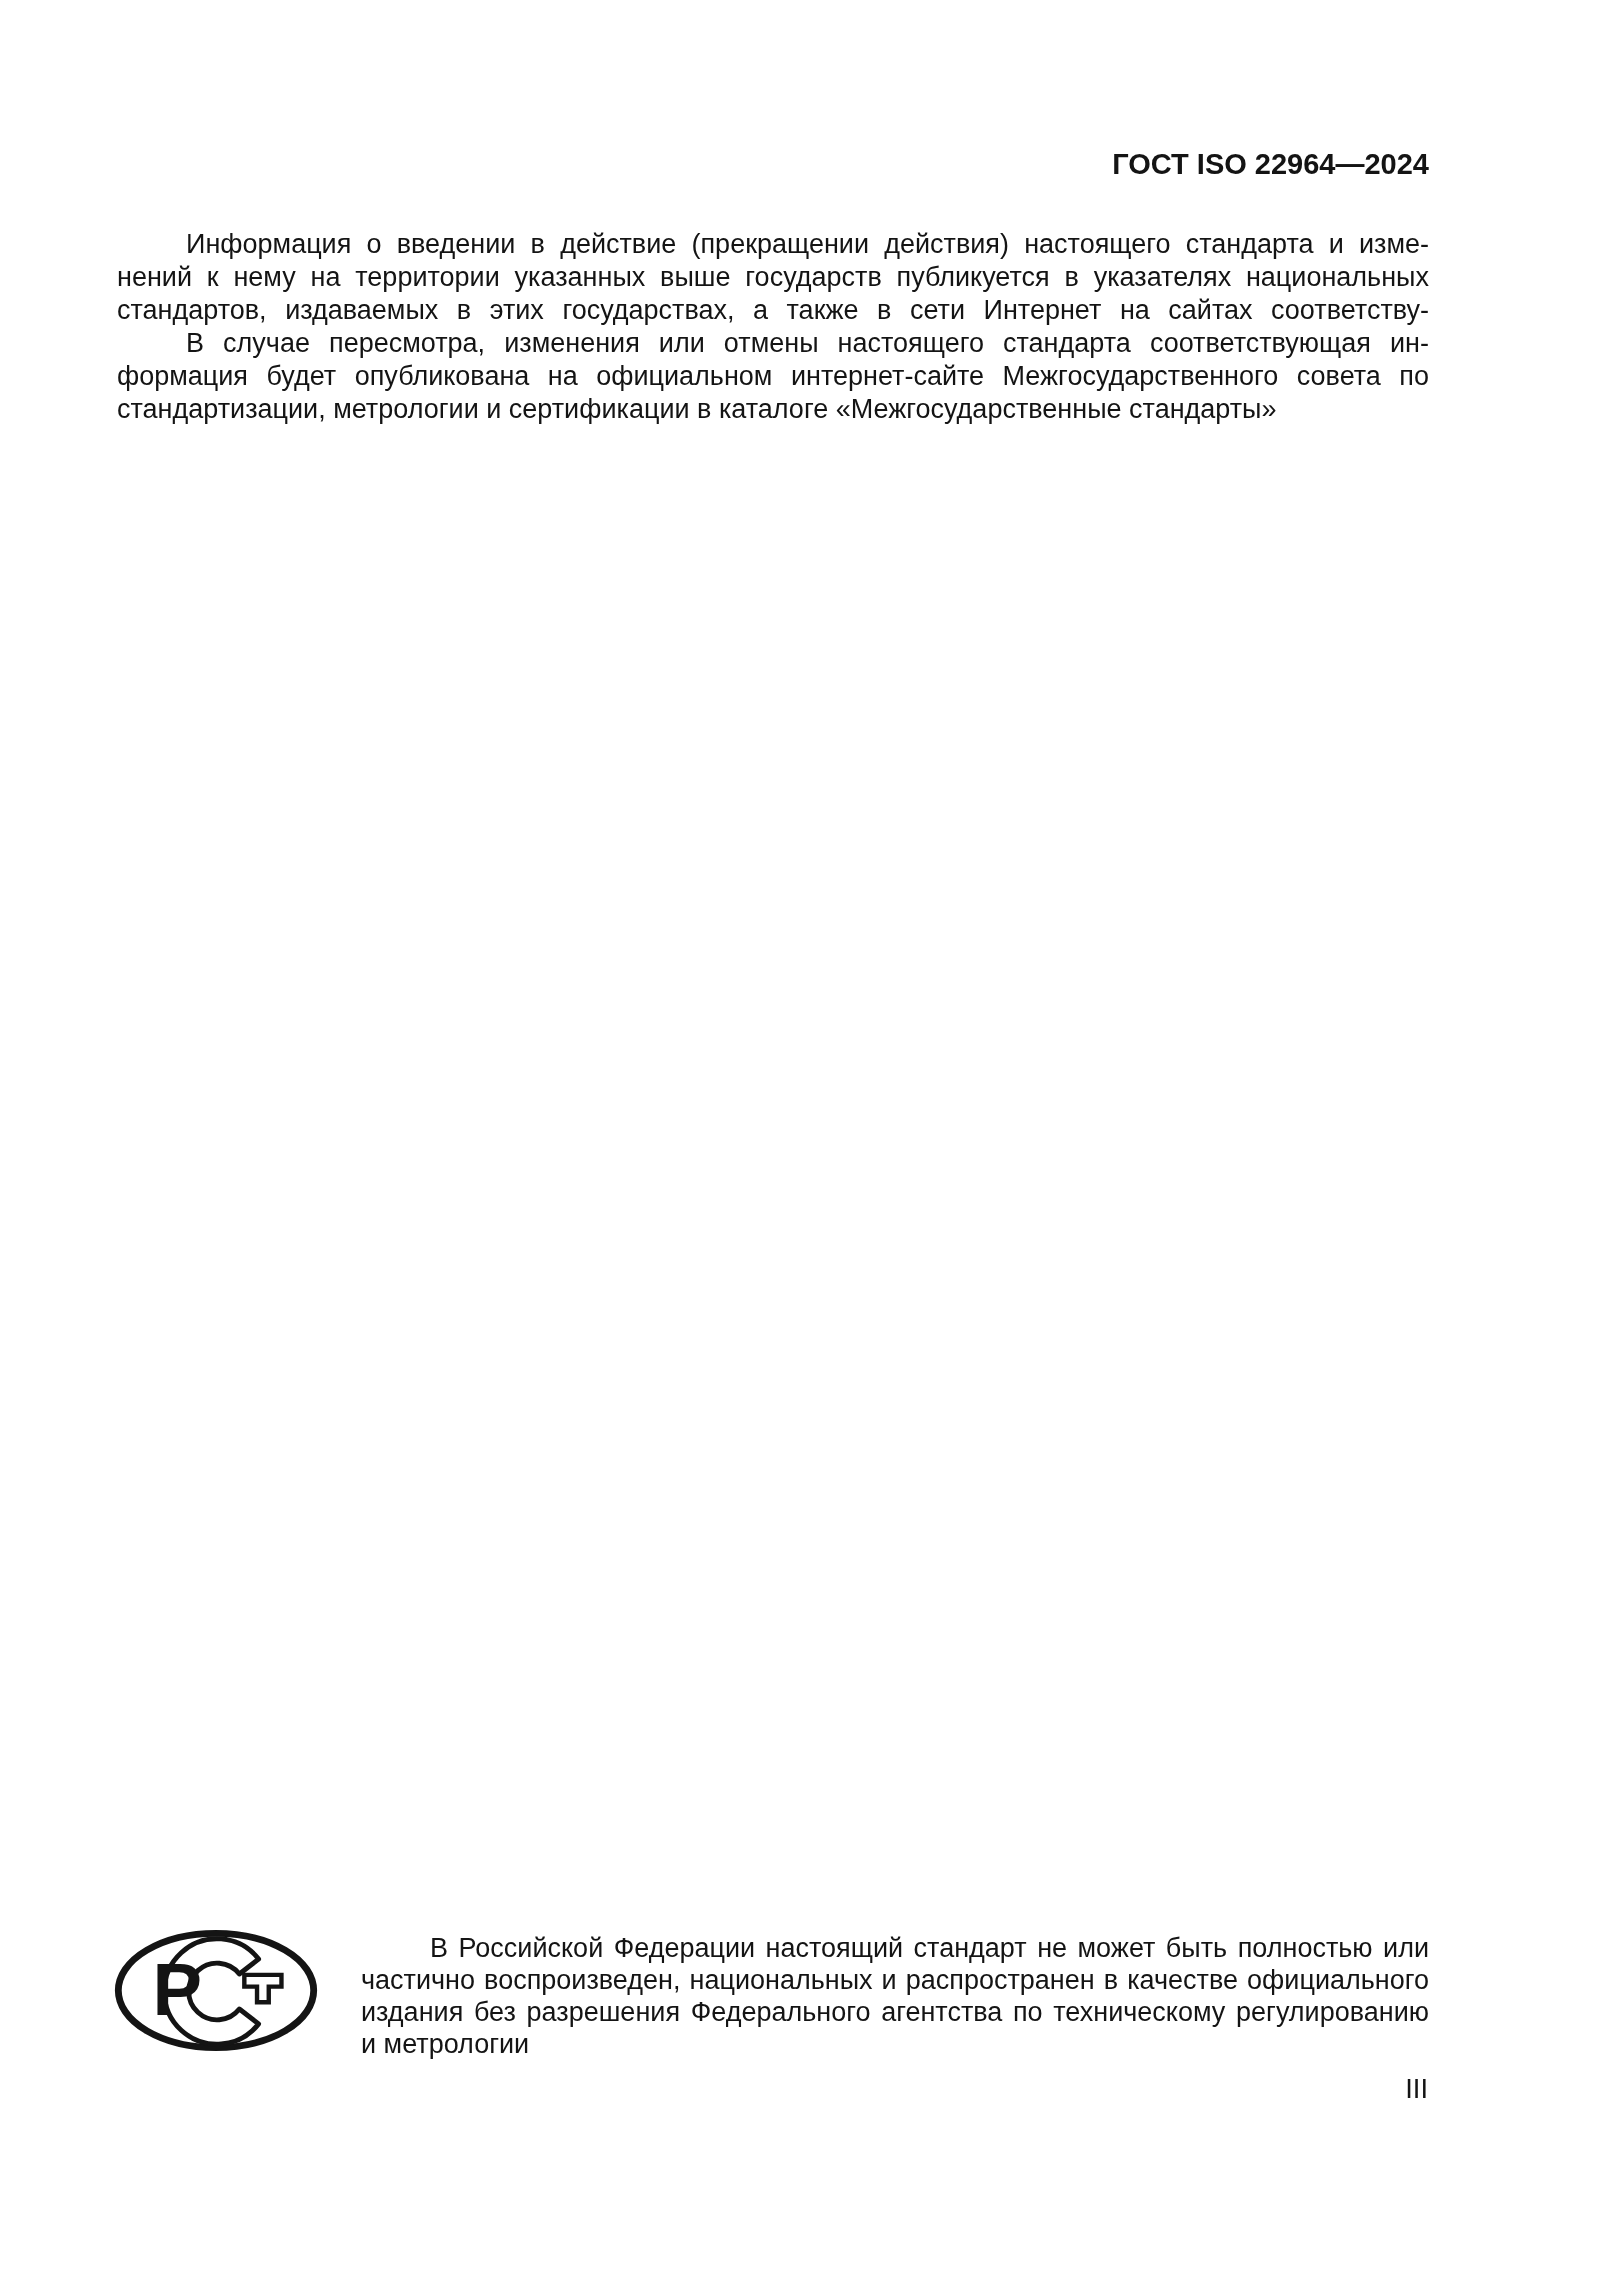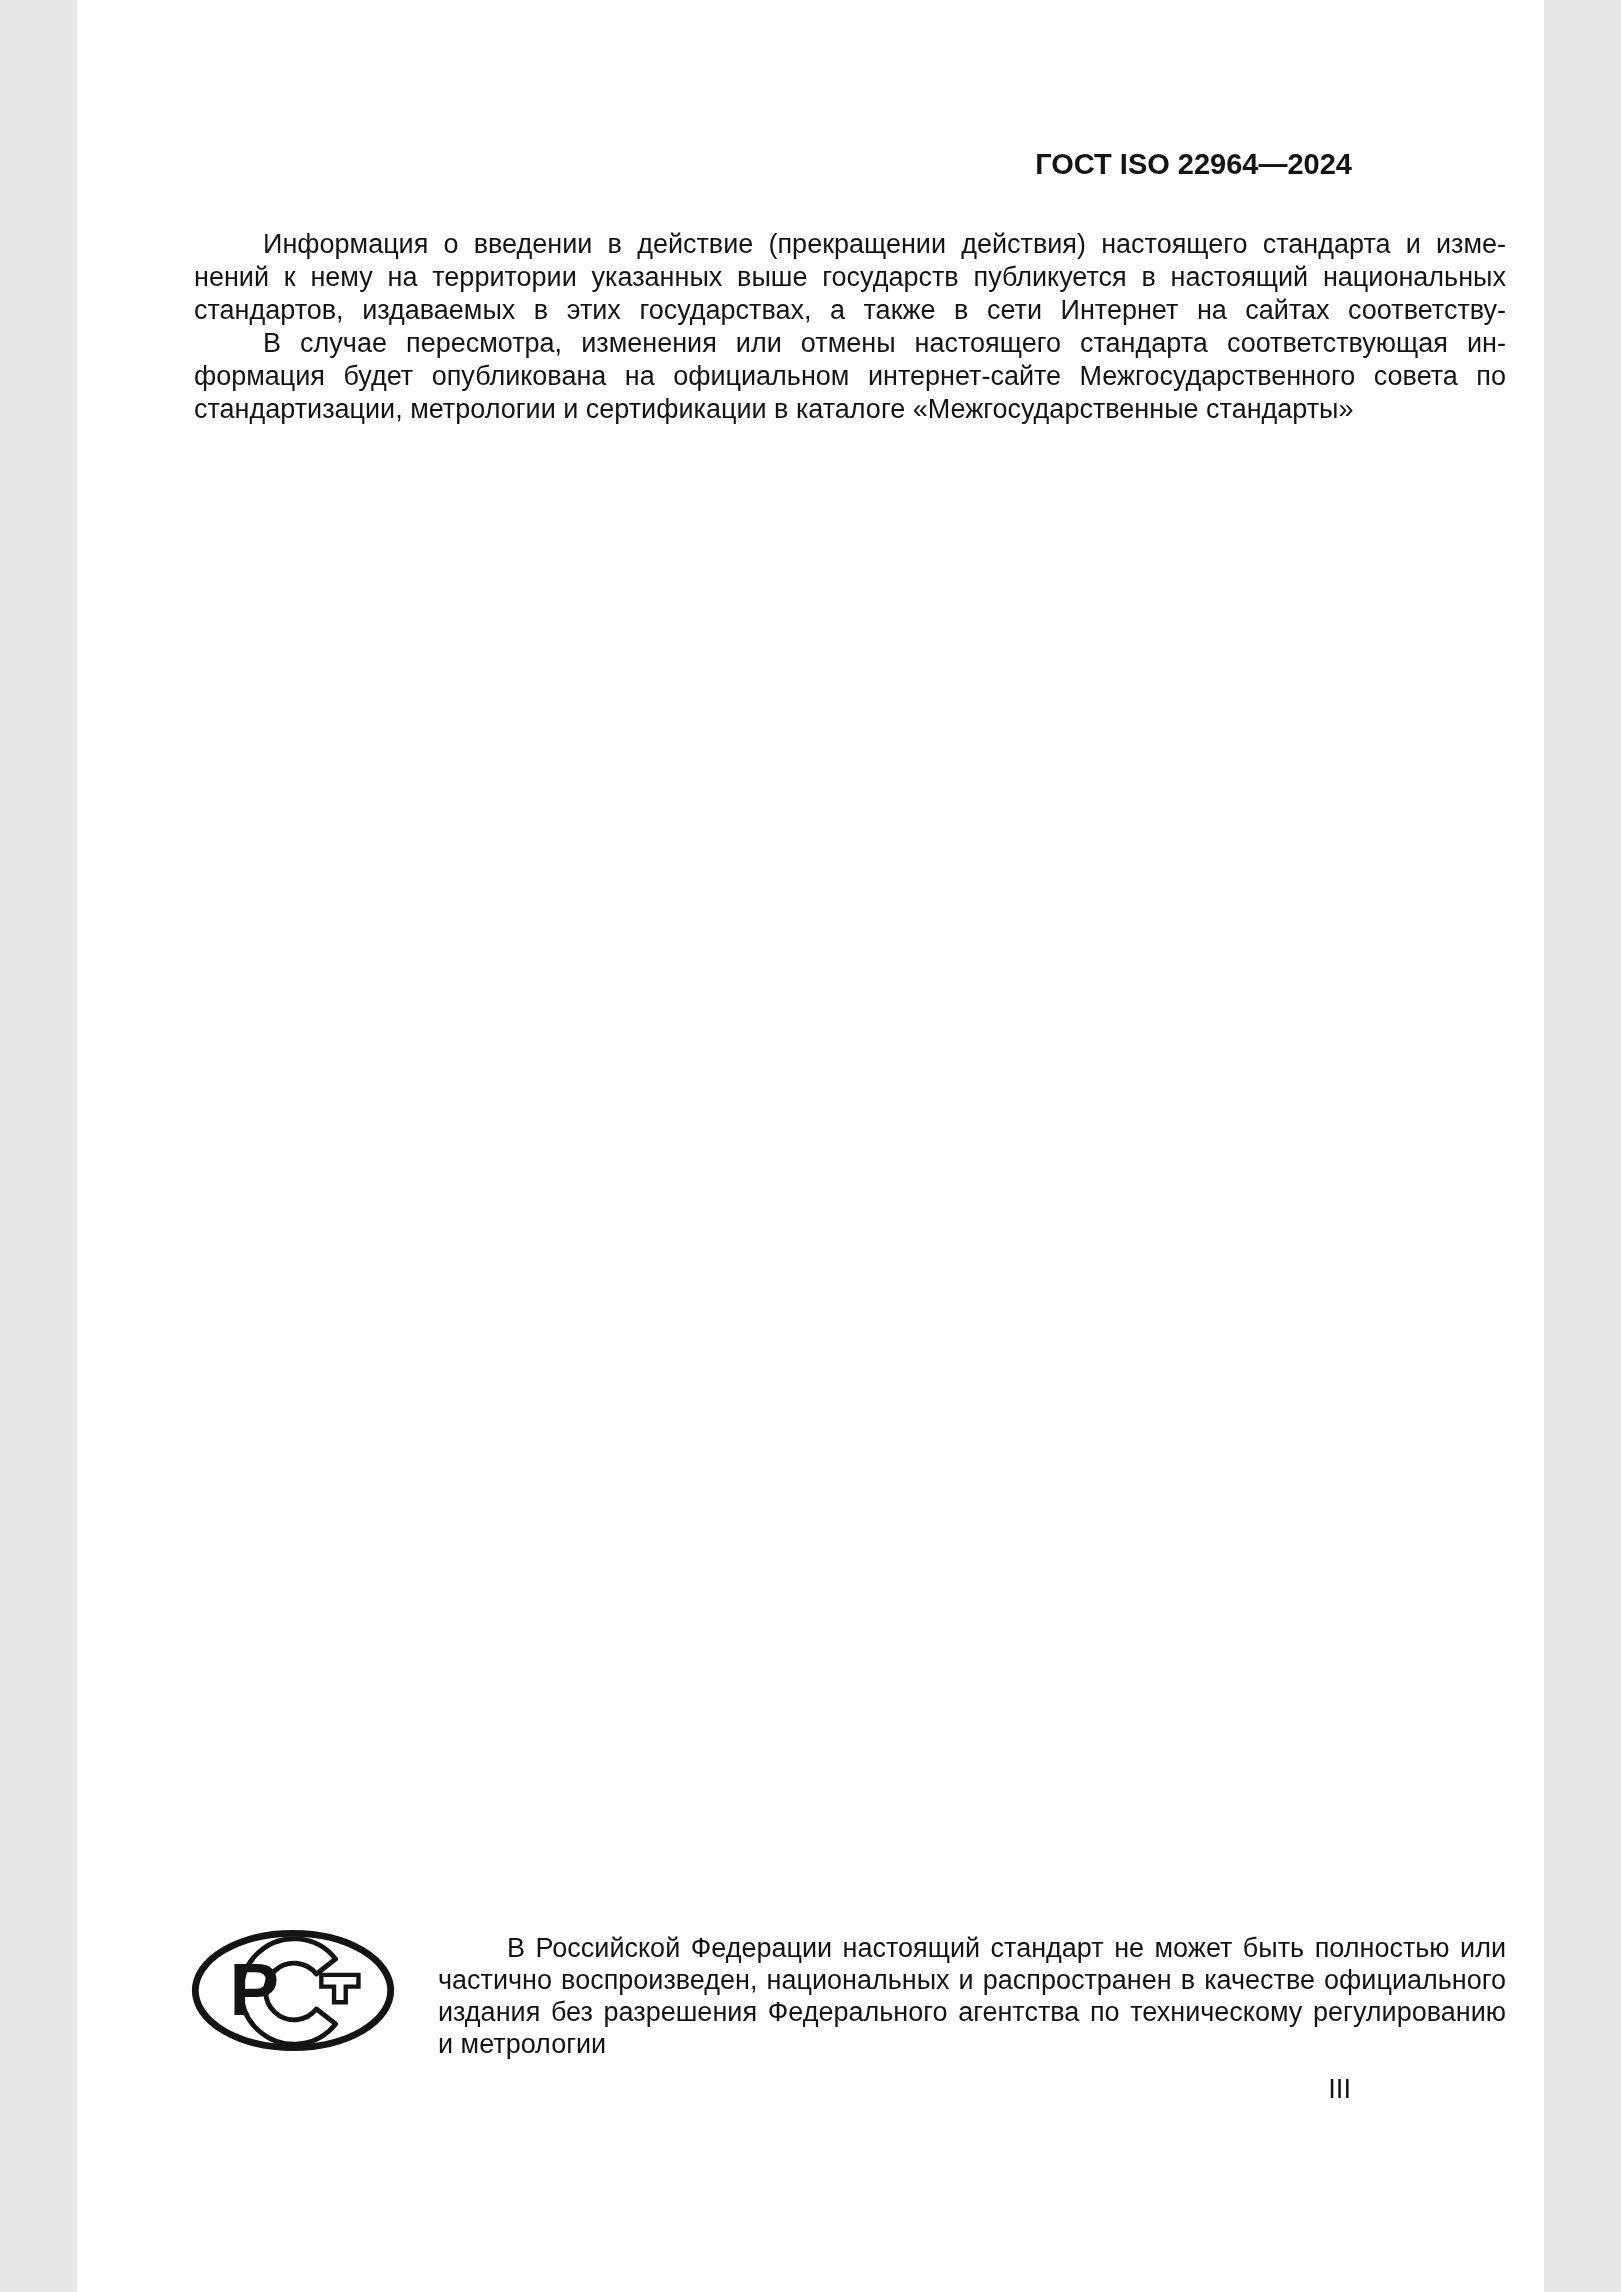--- a/index.html
+++ b/index.html
@@ -2,21 +2,21 @@
 <html lang="ru"><head>
 <meta charset="utf-8">
 <style>
   html, body {
     margin: 0;
     padding: 0;
     background: #e8e8e8;
   }
   .page {
     position: relative;
-    width: 1467px;
+    width: 1621px;
     height: 2293px;
     margin: 0 auto;
     background: #ffffff;
     color: #141414;
     font-family: "Liberation Sans", sans-serif;
     overflow: hidden;
   }
   .abs { position: absolute; }
 
   
@@ -88,21 +88,21 @@
 </head>
 <body>
 
 <div class="page">
 
   <div class="abs doc-header">ГОСТ ISO 22964—2024</div>
 
   <div class="abs intro">
     <div class="para">
       <div class="line j first">Информация о введении в действие (прекращении действия) настоящего стандарта и изме-</div>
-      <div class="line j">нений к нему на территории указанных выше государств публикуется в настоящий национальных</div>
+      <div class="line j">нений к нему на территории указанных выше государств публикуется в указателях национальных</div>
       <div class="line j">стандартов, издаваемых в этих государствах, а также в сети Интернет на сайтах соответству-</div>
     </div>
     <div class="para">
       <div class="line j first">В случае пересмотра, изменения или отмены настоящего стандарта соответствующая ин-</div>
       <div class="line j">формация будет опубликована на официальном интернет-сайте Межгосударственного совета по</div>
       <div class="line last">стандартизации, метрологии и сертификации в каталоге «Межгосударственные стандарты»</div>
     </div>
   </div>
 
   <div class="abs copyright">

